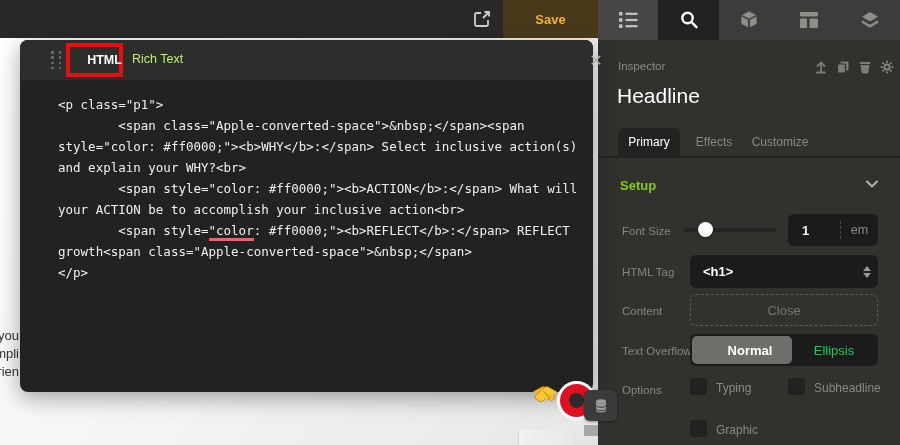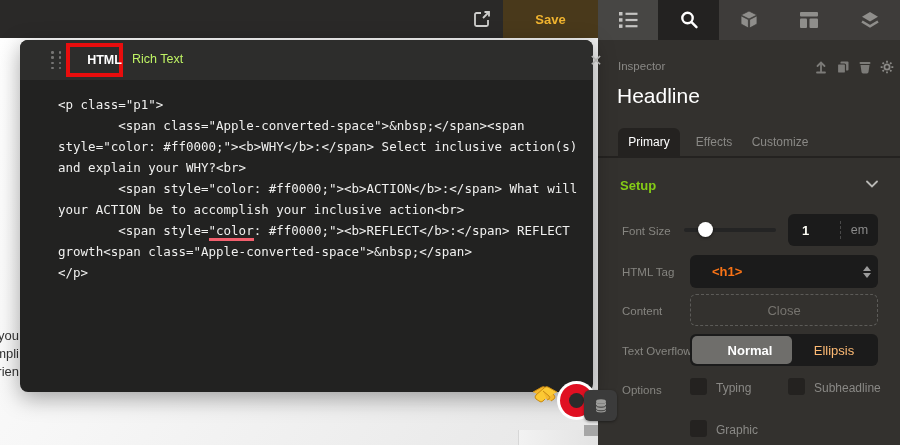--- a/index.html
+++ b/index.html
@@ -59,30 +59,30 @@
 
   .row-label { position:absolute; left:24px; color:#868580; font-size:11.5px; }
   .slider-track { left:86px; top:188px; width:92px; height:4px; background:#242424; border-radius:2px; cursor:pointer; }
   .slider-thumb { left:100px; top:182px; width:15px; height:15px; border-radius:50%; background:#fff; box-shadow:0 1px 3px rgba(0,0,0,.5); cursor:pointer; }
   .value-box { left:190px; top:174px; width:90px; height:32px; background:#1b1b1b; border-radius:6px; display:flex; align-items:center; }
   .value-box .val { width:52px; text-align:left; padding-left:14px; color:#fdfdf5; font-weight:bold; font-size:13px; }
   .value-box .sep { width:0; height:18px; border-left:1px dashed #4a4a4a; }
   .value-box .unit { flex:1; text-align:center; color:#8a8a8a; font-size:12.5px; }
 
   .select-box { left:92px; top:215px; width:188px; height:33px; background:#1b1b1b; border-radius:6px; display:flex; align-items:center; cursor:pointer; }
-  .select-box .val { padding-left:22px; color:#f97316; font-weight:bold; font-size:13px; flex:1; }
+  .select-box .val { padding-left:13px; color:#ffffff; font-weight:bold; font-size:13px; flex:1; }
   .stepper { width:22px; display:flex; flex-direction:column; align-items:center; gap:2px; }
   .stepper b { width:0; height:0; border-left:4px solid transparent; border-right:4px solid transparent; }
   .stepper .up { border-bottom:5px solid #9b9b9b; }
   .stepper .dn { border-top:5px solid #9b9b9b; }
 
   .dashed-btn { left:92px; top:254px; width:188px; height:32px; border:1px dashed #5c5b58; border-radius:6px; display:flex; align-items:center; justify-content:center; color:#76746f; font-size:13px; cursor:pointer; }
 
   .seg-box { left:92px; top:294px; width:188px; height:32px; background:#1b1b1b; border-radius:6px; display:flex; padding:2px; cursor:pointer; }
-  .seg { flex:1; display:flex; align-items:center; justify-content:center; font-size:13px; color:#fdba74; border-radius:5px; }
+  .seg { flex:1; display:flex; align-items:center; justify-content:center; font-size:13px; color:#22c55e; border-radius:5px; }
   .seg.sel { background:#6f6e6b; color:#fff; font-weight:bold;padding-left:16px; }
 
   .cb { position:absolute; width:17px; height:17px; background:#242220; border-radius:3px; cursor:pointer; }
   .cb-label { position:absolute; color:#8a8986; font-size:12px; }
 
   svg { display:block; }
 </style>
 </head>
 <body>
 

